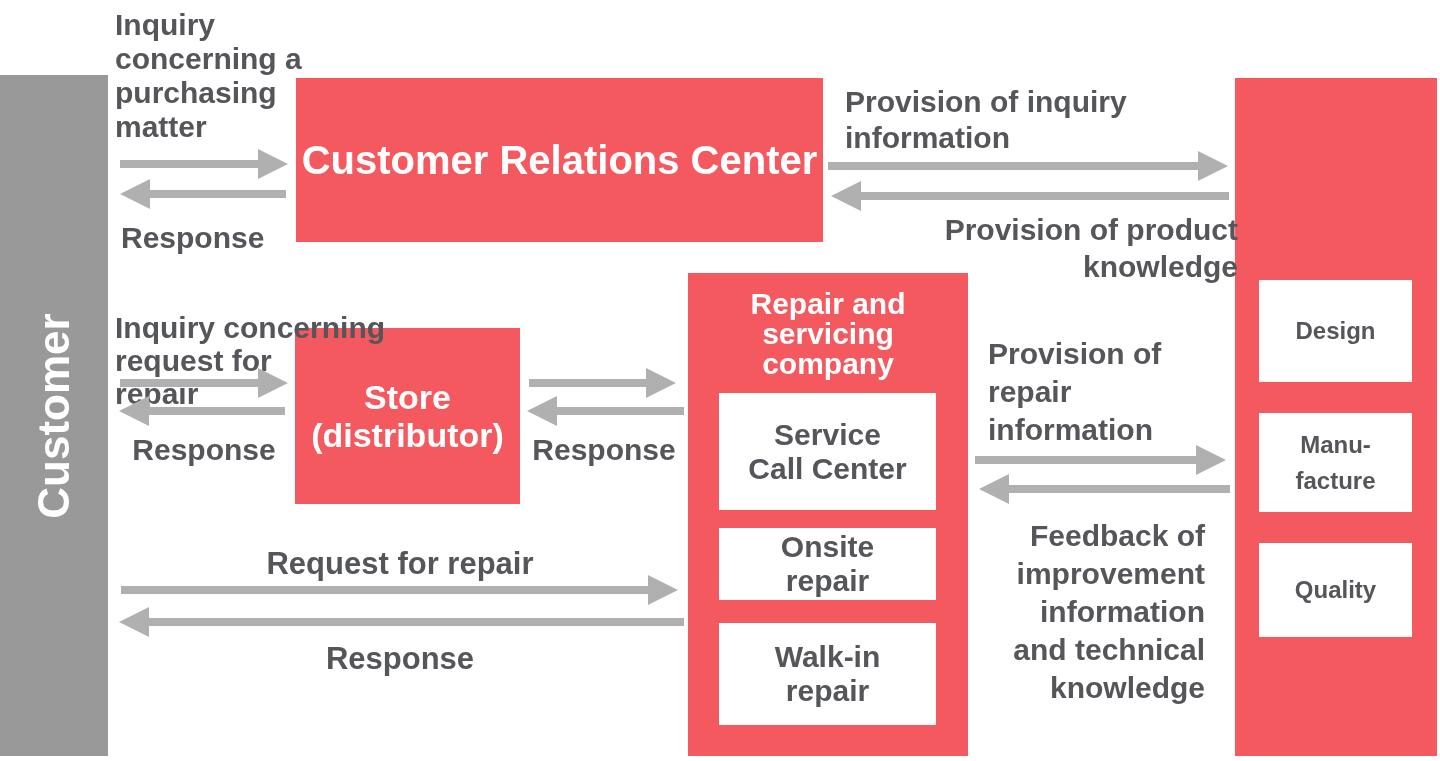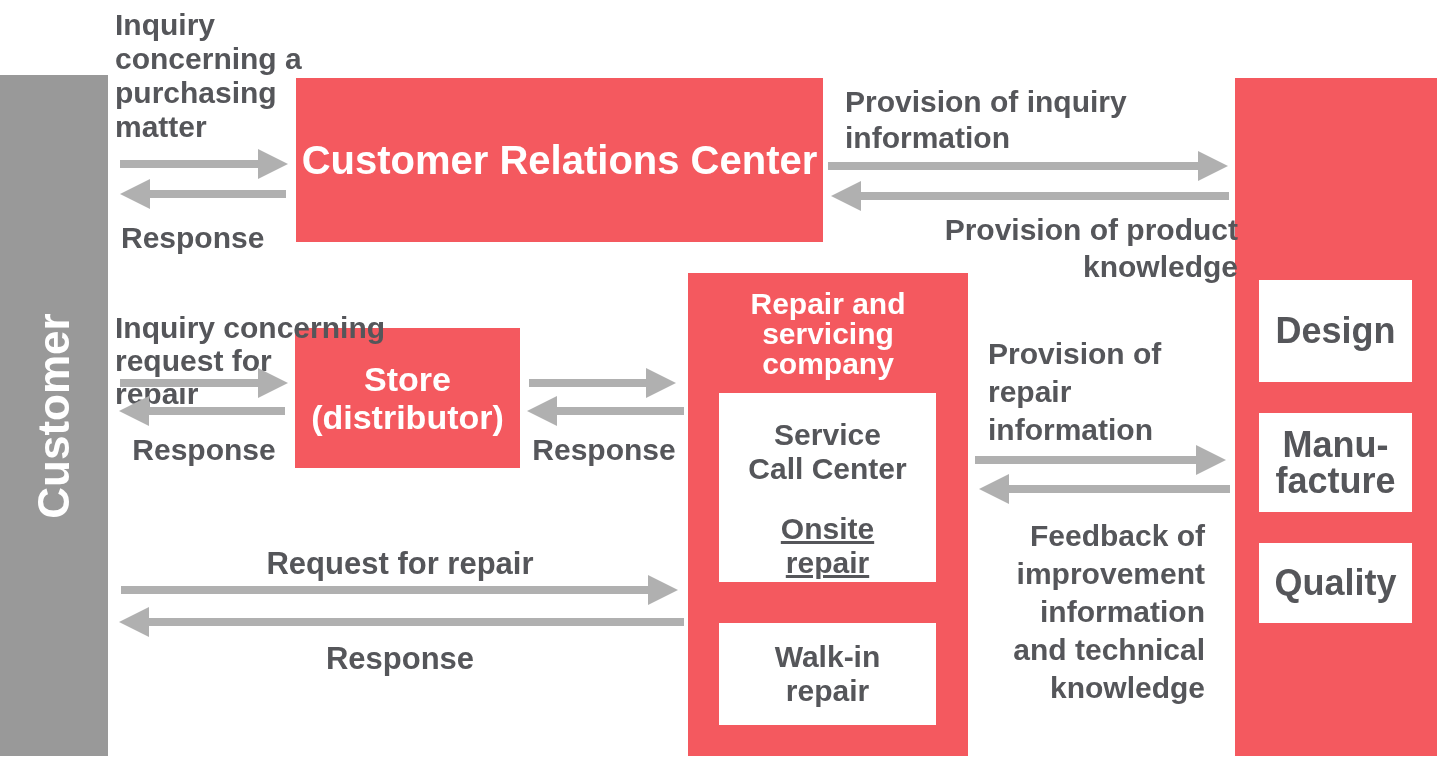--- a/index.html
+++ b/index.html
@@ -37,31 +37,31 @@
   }
 
   
   .customer-bar { left:0; top:75px; width:108px; height:681px; display:flex; align-items:center; justify-content:center; }
   .customer-bar .vtext { transform:rotate(-90deg); white-space:nowrap; font-size:44px; }
 
   
   .crc-box { left:296px; top:78px; width:527px; height:164px; display:flex; align-items:center; justify-content:center; font-size:40px; }
 
   
-  .store-box { left:295px; top:328px; width:225px; height:140px; display:flex; align-items:center; justify-content:center; font-size:34px; line-height:38px; }
+  .store-box { left:295px; top:328px; width:225px; height:176px; display:flex; align-items:center; justify-content:center; font-size:34px; line-height:38px; }
 
   
   .repair-box { left:688px; top:273px; width:280px; height:483px; }
   .repair-title { position:absolute; top:16px; left:0; width:100%; font-size:30px; line-height:30px; }
   .repair-unit { left:31px; width:217px; font-size:30px; line-height:34px; }
 
   
   .works-bar { left:1235px; top:78px; width:202px; height:678px; }
   .works-title { position:absolute; top:88px; left:0; width:100%; font-size:40px; }
-  .works-dept { left:24px; width:153px; font-size:36px; line-height:36px; }
+  .works-dept { left:24px; width:153px; font-size:24px; line-height:36px; }
 </style>
 </head>
 <body>
 
 <div class="canvas">
 
   <div class="box gray customer-bar">
     <div class="entity-label vtext">Customer</div>
   </div>
 
@@ -73,31 +73,31 @@
     <div class="entity-label">Store
 (distributor)</div>
   </div>
 
   <div class="box red repair-box">
     <div class="entity-label repair-title">Repair and
 servicing
 company</div>
     <div class="white-box repair-unit" style="top:120px; height:117px;">Service
 Call Center</div>
-    <div class="white-box repair-unit" style="top:237px; height:72px;text-decoration:underline;">Onsite
+    <div class="white-box repair-unit" style="top:255px; height:72px;">Onsite
 repair</div>
     <div class="white-box repair-unit" style="top:350px; height:102px;">Walk-in
 repair</div>
   </div>
 
   <div class="box red works-bar">
     <div class="white-box works-dept" style="top:202px; height:102px;">Design</div>
     <div class="white-box works-dept" style="top:335px; height:99px;">Manu-
 facture</div>
-    <div class="white-box works-dept" style="top:465px; height:80px;">Quality</div>
+    <div class="white-box works-dept" style="top:465px; height:94px;">Quality</div>
   </div>
 
   <div class="lbl" style="left:115px; top:8px;">Inquiry
 concerning a
 purchasing
 matter</div>
   <div class="arrow right" style="left:120px; top:149px; width:168px;">
       <div class="shaft"></div>
     </div>
   <div class="arrow left" style="left:120px; top:179px; width:166px;">

